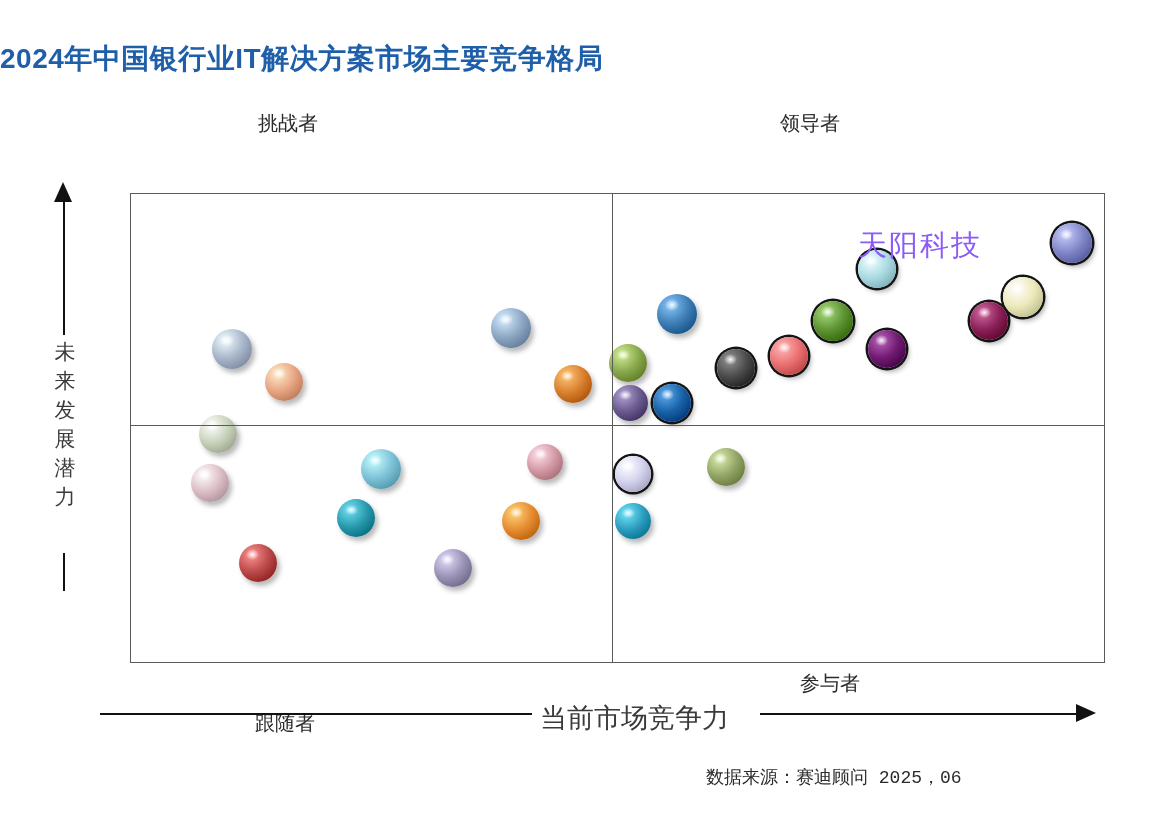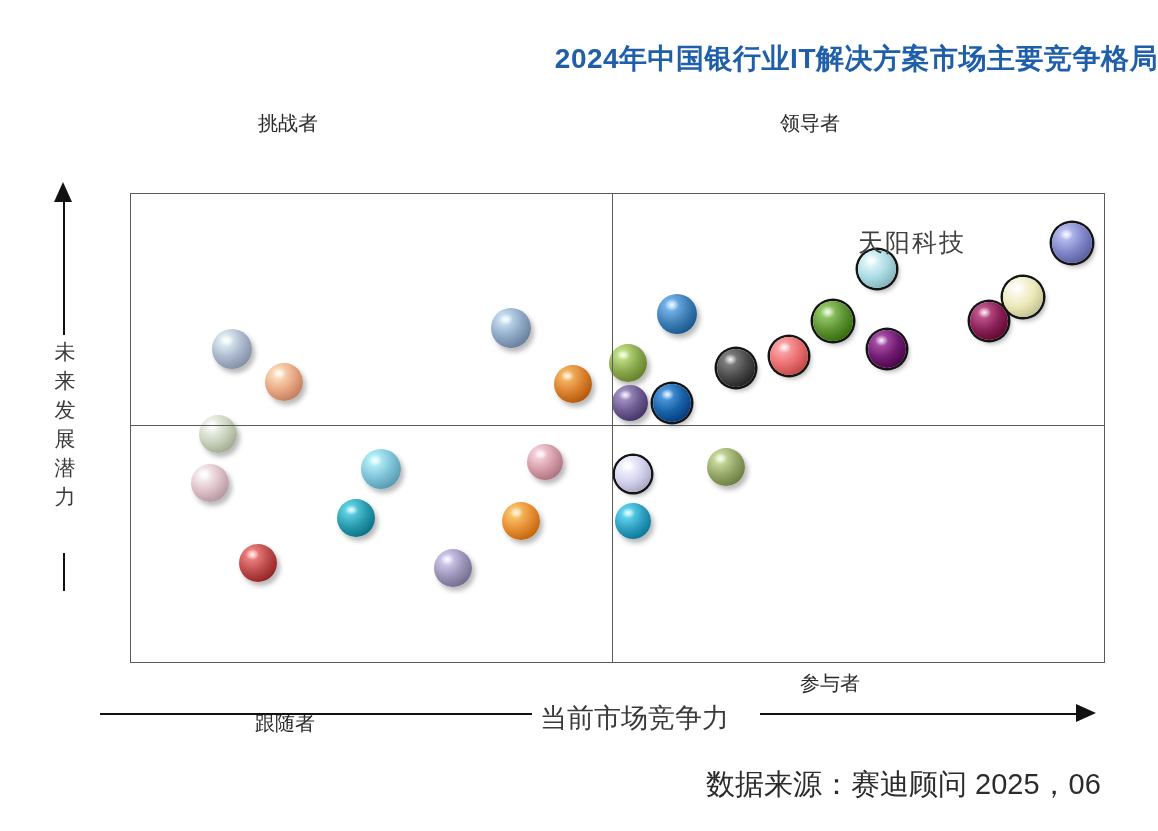--- a/index.html
+++ b/index.html
@@ -13,21 +13,21 @@
     position: relative;
     overflow: hidden;
     font-family: "Liberation Serif", "DejaVu Serif", serif;
   }
 
   .chart-title {
     position: absolute;
     top: 40px;
     left: 0;
     width: 1158px;
-    text-align: right;
+    text-align: left;
     font-family: "Liberation Sans", "DejaVu Sans", sans-serif;
     font-weight: bold;
     font-size: 28px;
     letter-spacing: 0.5px;
     color: #1F5FA9;
     white-space: nowrap;
   }
 
   
   .corner-label {
@@ -160,33 +160,33 @@
     border-radius: 50%;
     background: radial-gradient(ellipse at center, rgba(255,255,255,0.92) 0%, rgba(255,255,255,0.0) 72%);
     pointer-events: none;
   }
   .bubble.outlined { box-shadow: 0 0 0 2.5px #141414, 3px 4px 5px rgba(0,0,0,0.30); }
   .bubble.plain    { box-shadow: 3px 4px 5px rgba(0,0,0,0.28); }
 
   
   .annotation {
     position: absolute;
-    font-size: 25px;
-    color: #404040;
+    font-size: 29px;
+    color: #8b5cf6;
     white-space: nowrap;
     letter-spacing: 2px;
   }
   .ann-tianyang { left: 858px; top: 226px; }
 
   .source-note {
     position: absolute;
     left: 706px;
     top: 765px;
-    font-family: Liberation Sans, sans-serif;
-    font-size: 29px;
+    font-family: Liberation Mono, monospace;
+    font-size: 18px;
     color: #2b2b2b;
     white-space: nowrap;
   }
 </style>
 </head>
 <body>
 
 <div class="chart-title">2024年中国银行业IT解决方案市场主要竞争格局</div>
 
 <div class="corner-label label-challengers">挑战者</div>

